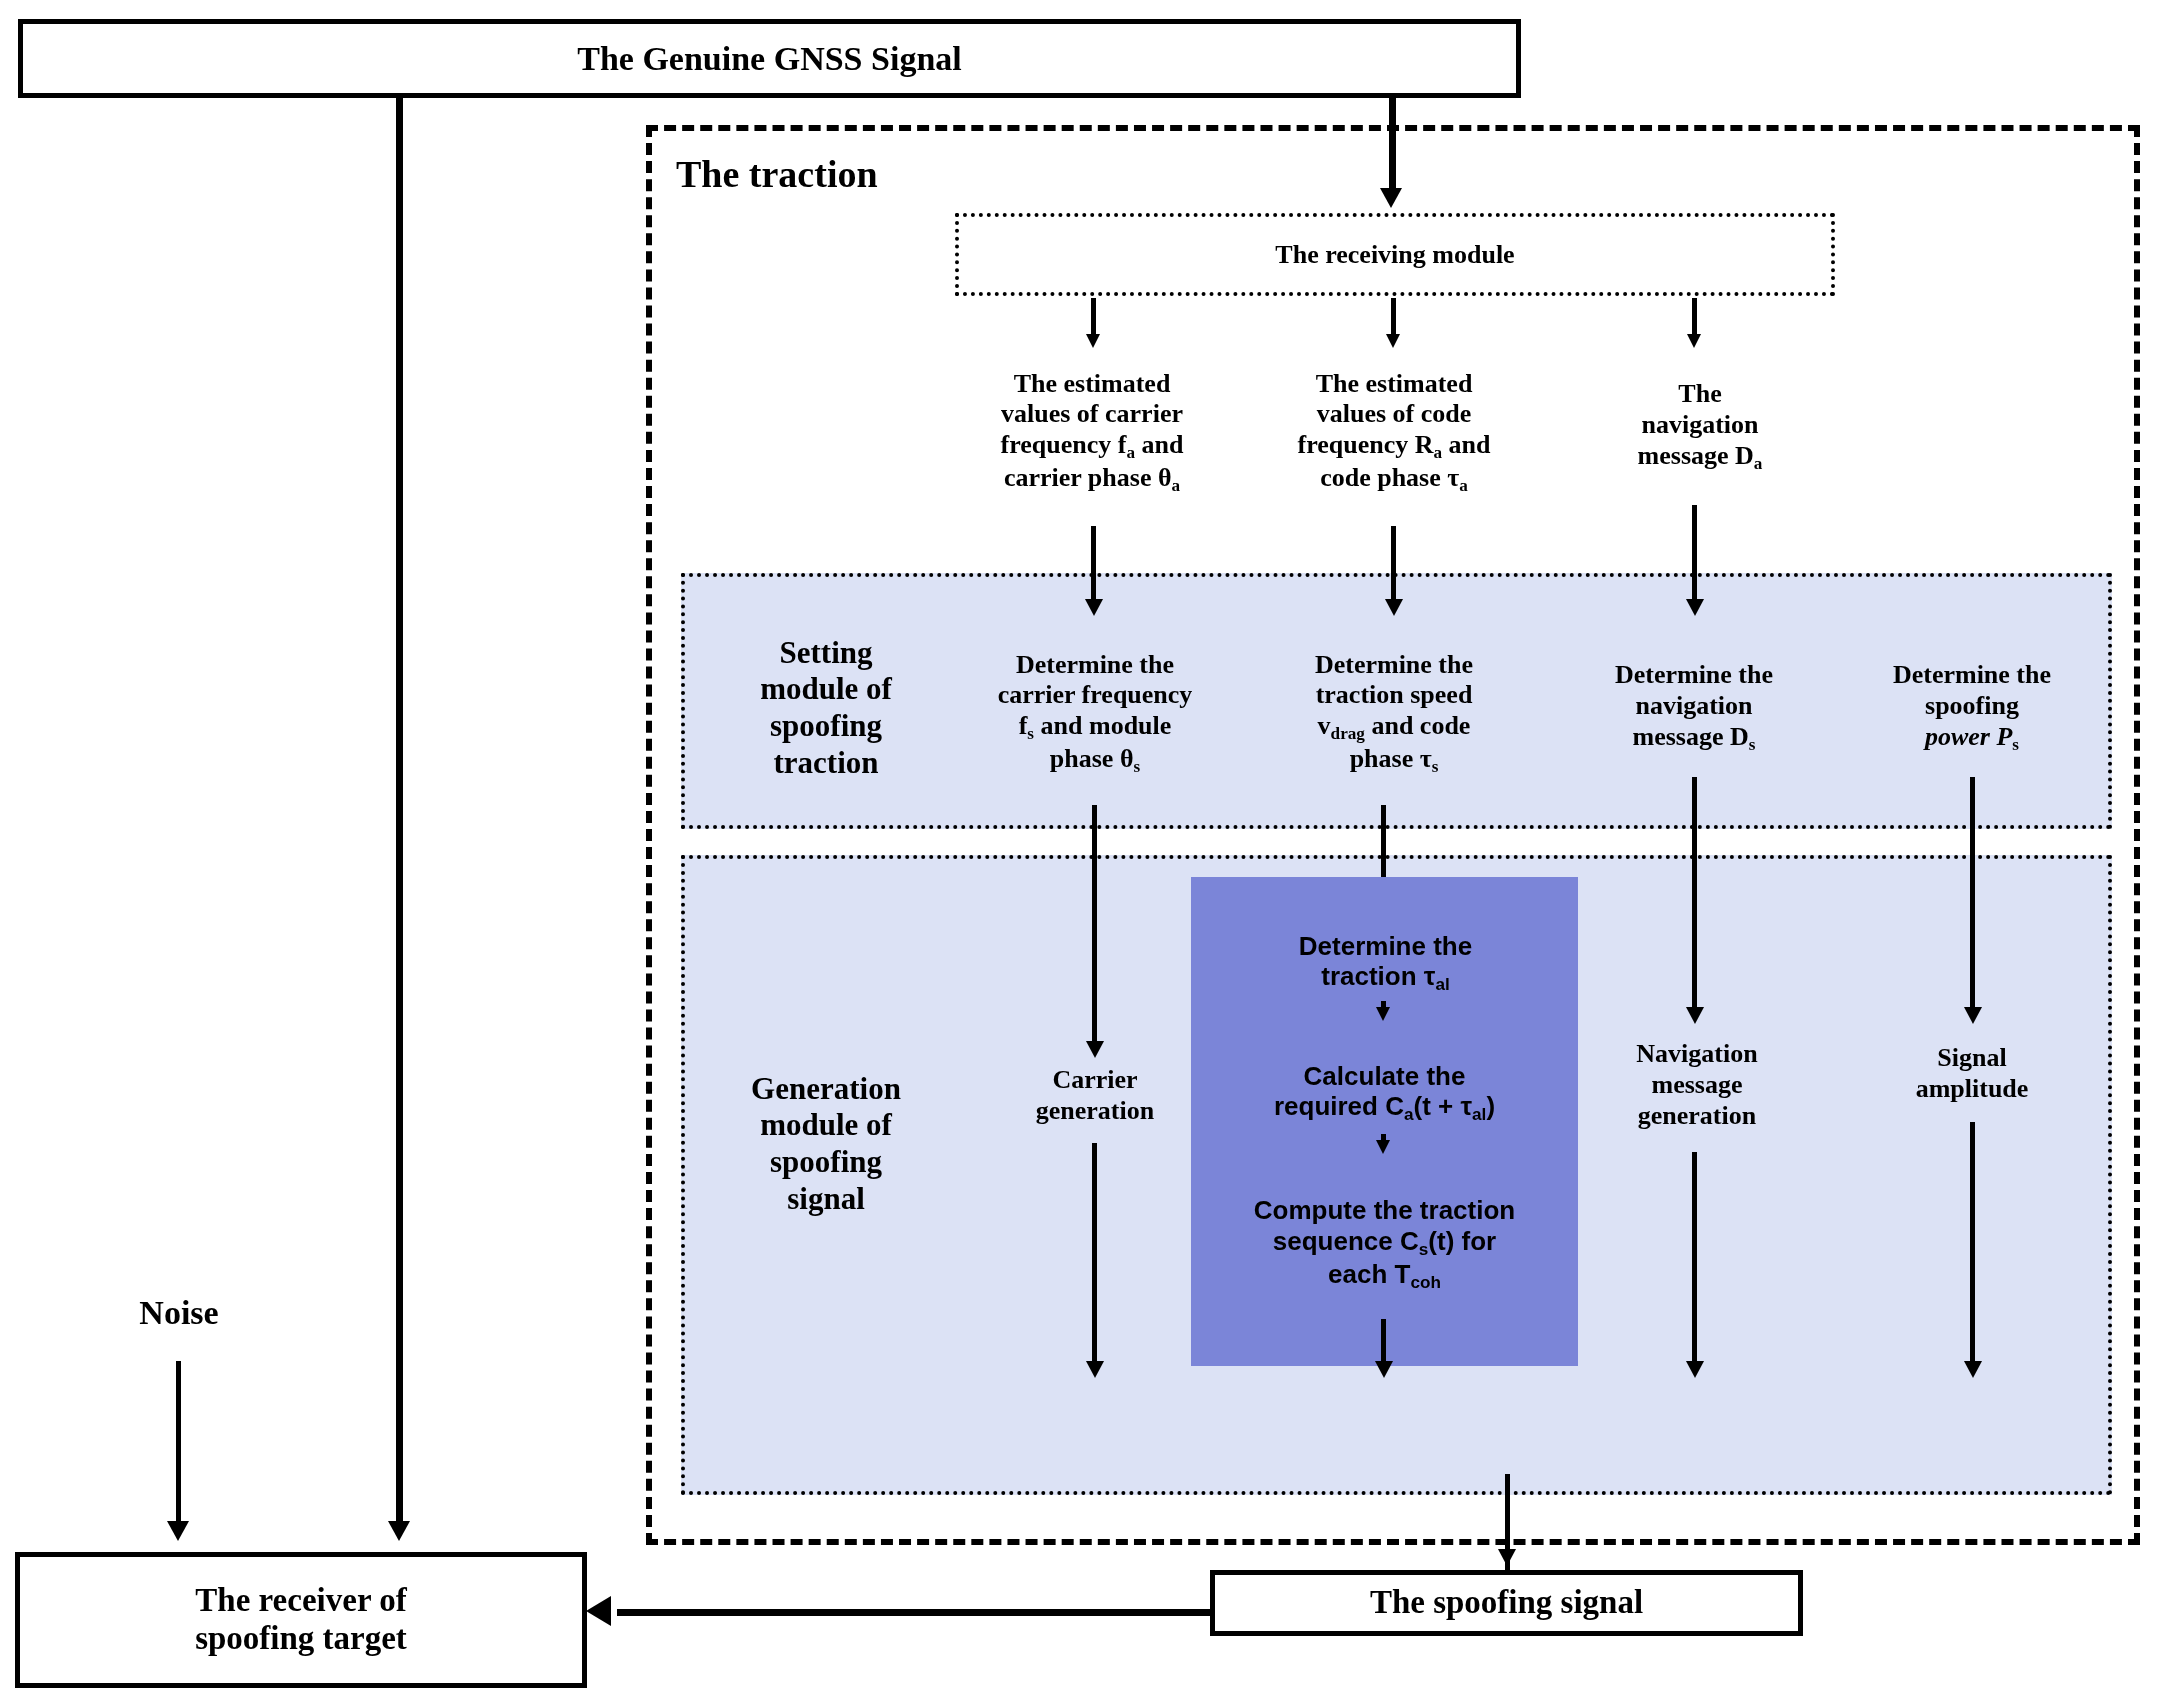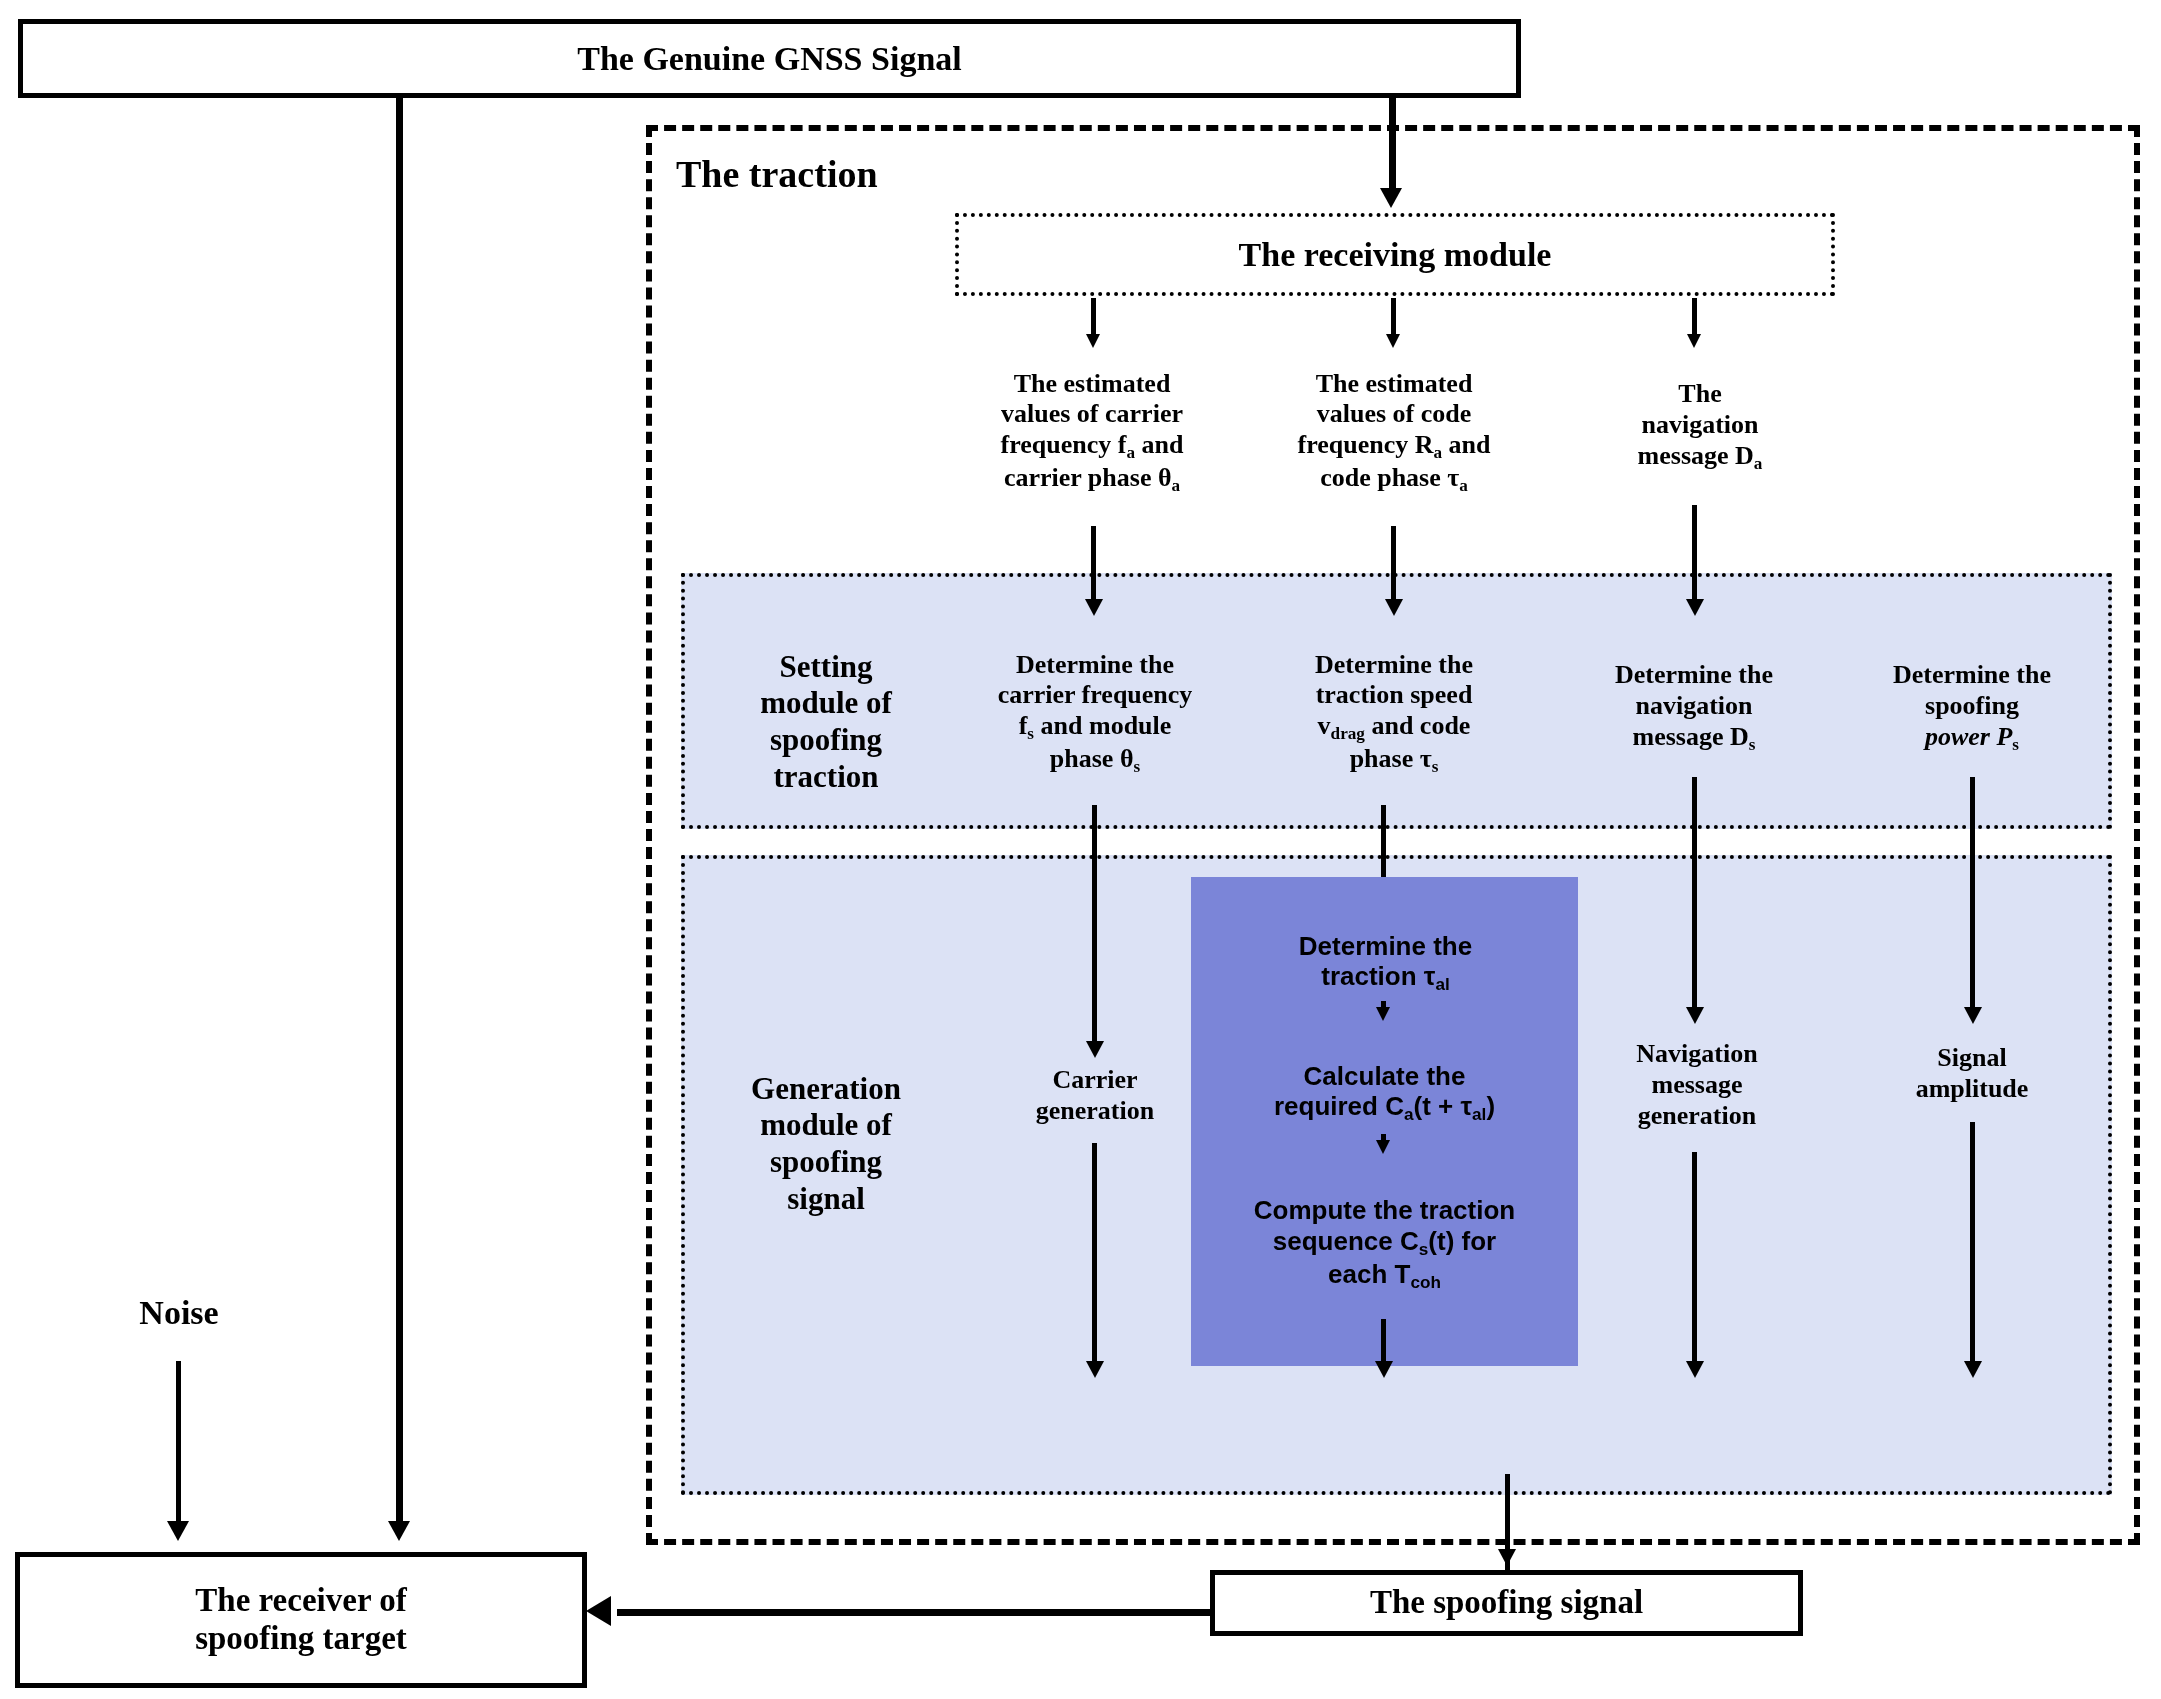--- a/index.html
+++ b/index.html
@@ -52,21 +52,21 @@
   <div class="abs arrowdown" style="left:388px;top:1521px;"></div>
 
   <div class="abs vline" style="left:1389px;top:98px;width:6.7px;height:97px;"></div>
   <div class="abs arrowdown" style="left:1380px;top:188px;"></div>
 
   <div class="abs spoofer" style="left:646px;top:125px;width:1494px;height:1420px;"></div>
   <div class="abs txt" style="left:676px;top:144px;width:363px;height:60px;justify-content:flex-start;font-size:38px;">
     <span>The traction</span>
   </div>
 
-  <div class="abs dotbox" style="left:955px;top:213px;width:880px;height:83px;font-size:34px;">
+  <div class="abs dotbox" style="left:955px;top:213px;width:880px;height:83px;font-size:26px;">
     <span>The receiving module</span>
   </div>
 
   <div class="abs vline" style="left:1091px;top:298px;width:4.8px;height:42px;"></div>
   <div class="abs arrowdown xs" style="left:1086px;top:334px;"></div>
 
   <div class="abs vline" style="left:1391px;top:298px;width:4.8px;height:42px;"></div>
   <div class="abs arrowdown xs" style="left:1386px;top:334px;"></div>
 
   <div class="abs vline" style="left:1692px;top:298px;width:4.8px;height:42px;"></div>
@@ -87,21 +87,21 @@
   </div>
 
   <div class="abs txt" style="left:1585px;top:357px;width:230px;height:139px;flex-direction:column;font-size:26px;">
     <div><span>The</span></div>
     <div><span>navigation</span></div>
     <div><span>message D</span><sub>a</sub></div>
   </div>
 
   <div class="abs panel" style="left:681px;top:573px;width:1431px;height:256px;"></div>
 
-  <div class="abs txt" style="left:711px;top:622px;width:230px;height:200px;flex-direction:column;font-size:31px;">
+  <div class="abs txt" style="left:711px;top:608px;width:230px;height:200px;flex-direction:column;font-size:31px;">
     <div><span>Setting</span></div>
     <div><span>module of</span></div>
     <div><span>spoofing</span></div>
     <div><span>traction</span></div>
   </div>
 
   <div class="abs vline" style="left:1091px;top:526px;width:5.4px;height:79px;"></div>
   <div class="abs arrowdown sm" style="left:1085px;top:599px;"></div>
 
   <div class="abs vline" style="left:1391px;top:526px;width:5.4px;height:79px;"></div>

